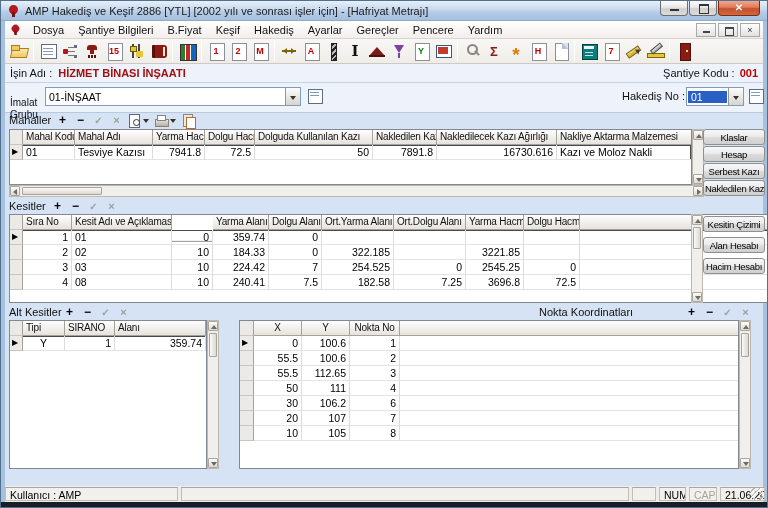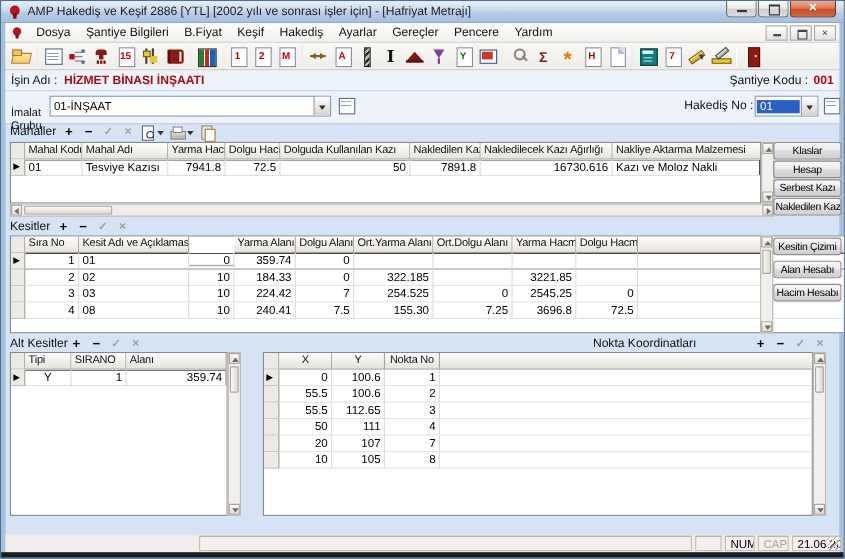--- a/index.html
+++ b/index.html
@@ -385,21 +385,21 @@
         <span class="g-cell" style="width: 56px; text-align: right;">0</span>
         <span class="g-cell g-fill" style="flex: 1 1 0%;"></span>
       </div>
       <div class="g-row">
         <span class="g-cell g-sel" style="width: 13px;"></span>
         <span class="g-cell" style="width: 49px; text-align: right;">4</span>
         <span class="g-cell" style="width: 100px;">08</span>
         <span class="g-cell" style="width: 41px; text-align: right;">10</span>
         <span class="g-cell" style="width: 56px; text-align: right;">240.41</span>
         <span class="g-cell" style="width: 53px; text-align: right;">7.5</span>
-        <span class="g-cell" style="width: 72px; text-align: right;">155.30</span>
+        <span class="g-cell" style="width: 72px; text-align: right;">182.58</span>
         <span class="g-cell" style="width: 72px; text-align: right;">7.25</span>
         <span class="g-cell" style="width: 58px; text-align: right;">3696.8</span>
         <span class="g-cell" style="width: 56px; text-align: right;">72.5</span>
         <span class="g-cell g-fill" style="flex: 1 1 0%;"></span>
       </div>
     </div>
   <div class="vscroll" style="left:690px;top:213px;height:89px">
     <span class="sb-u"></span>
     <span class="sb-d"></span>
     <span class="sb-thumbv" style="top:12px;height:22px"></span>
@@ -476,40 +476,48 @@
       </div>
       <div class="g-row">
         <span class="g-cell g-sel" style="width: 14px;"></span>
         <span class="g-cell" style="width: 48px; text-align: right;">50</span>
         <span class="g-cell" style="width: 48px; text-align: right;">111</span>
         <span class="g-cell" style="width: 50px; text-align: right;">4</span>
         <span class="g-cell g-fill" style="flex: 1 1 0%;"></span>
       </div>
       <div class="g-row">
         <span class="g-cell g-sel" style="width: 14px;"></span>
+        <span class="g-cell" style="width: 48px; text-align: right;">30</span>
+        <span class="g-cell" style="width: 48px; text-align: right;">106.2</span>
+        <span class="g-cell" style="width: 50px; text-align: right;">6</span>
+        <span class="g-cell g-fill" style="flex: 1 1 0%;"></span>
+      </div>
+      <div class="g-row">
+        <span class="g-cell g-sel" style="width: 14px;"></span>
         <span class="g-cell" style="width: 48px; text-align: right;">20</span>
         <span class="g-cell" style="width: 48px; text-align: right;">107</span>
         <span class="g-cell" style="width: 50px; text-align: right;">7</span>
         <span class="g-cell g-fill" style="flex: 1 1 0%;"></span>
       </div>
       <div class="g-row">
         <span class="g-cell g-sel" style="width: 14px;"></span>
         <span class="g-cell" style="width: 48px; text-align: right;">10</span>
         <span class="g-cell" style="width: 48px; text-align: right;">105</span>
         <span class="g-cell" style="width: 50px; text-align: right;">8</span>
         <span class="g-cell g-fill" style="flex: 1 1 0%;"></span>
       </div>
     </div>
   <div class="vscroll" style="left:738px;top:319px;height:149px">
     <span class="sb-u"></span>
     <span class="sb-d"></span>
     <span class="sb-thumbv" style="top:12px;height:24px"></span>
   </div>
 
   <div class="statusbar">
+    <span class="sp" style="left:0;width:173px">Kullanıcı : AMP</span>
     <span class="sp" style="left:176px;width:448px"></span>
     <span class="sp" style="left:627px;width:24px"></span>
     <span class="sp" style="left:654px;width:27px">NUM</span>
     <span class="sp gray" style="left:684px;width:28px">CAPS</span>
     <span class="sp" style="left:715px;width:45px">21.06.2012</span>
     <span class="grip"></span>
   </div>
 
   <div class="deskstrip"></div>
 </div>

